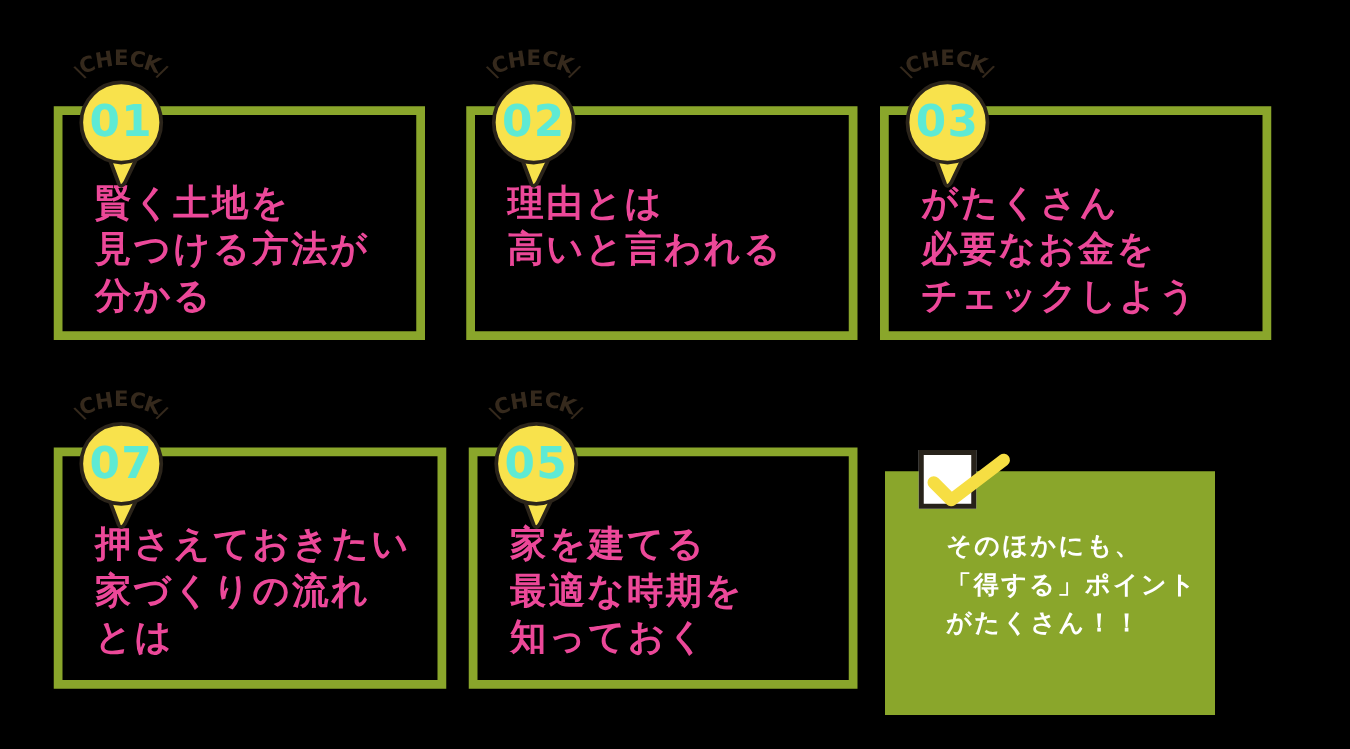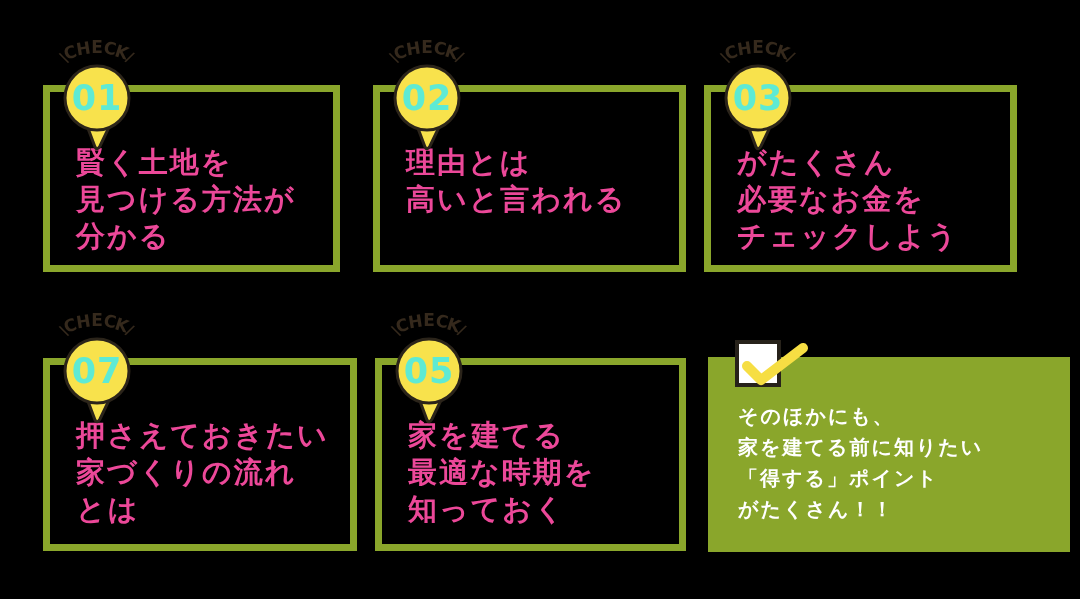--- a/index.html
+++ b/index.html
@@ -28,22 +28,22 @@
   .slash{display:inline-block;font-size:15px;margin:0 1px;}
   .slash-left{transform:rotate(-28deg) translateY(13px);}
   .slash-right{transform:rotate(28deg) translateY(13px);}
   .bubble{position:absolute;top:28px;left:12px;width:70px;height:88px;}
   .bubble svg{position:absolute;top:0;left:0;overflow:visible;}
   .num{position:absolute;top:0;left:0;width:70px;height:70px;display:flex;
        align-items:center;justify-content:center;color:#5eead4;
        font-size:35px;font-weight:bold;letter-spacing:1px;}
 
   
-  .promo{position:absolute;left:708px;top:357px;width:362px;height:195px;
-         background:#8aa62b;box-sizing:border-box;}
+  .promo{position:absolute;left:708px;top:377px;width:264px;height:195px;
+         background:#8aa62b;box-sizing:border-box;padding-left:19px;}
   .promo-text{padding:44px 10px 0 30px;color:#ffffff;font-weight:bold;
               font-size:20px;line-height:31px;letter-spacing:2px;white-space:nowrap;}
   .checkbox{position:absolute;top:-17px;left:27px;width:46px;height:47px;
             background:#ffffff;border:4px solid #27221a;box-sizing:border-box;}
   .checkbox svg{position:absolute;top:-10px;left:0;overflow:visible;}
 </style>
 </head>
 <body>
 
 <div class="stage">
@@ -188,19 +188,18 @@
   </div>
 
   <div class="promo">
     <div class="checkbox">
       <svg width="72" height="58" viewBox="0 0 72 58">
         <path d="M8 32 L22 46 L64 14" fill="none" stroke="#f6de43" stroke-width="10" stroke-linecap="round" stroke-linejoin="round"></path>
       </svg>
     </div>
     <div class="promo-text">
       <div>そのほかにも、</div>
-      <div>家を建てる前に知りたい</div>
       <div>「得する」ポイント</div>
       <div>がたくさん！！</div>
     </div>
   </div>
 
 </div>
 
 </body></html>

